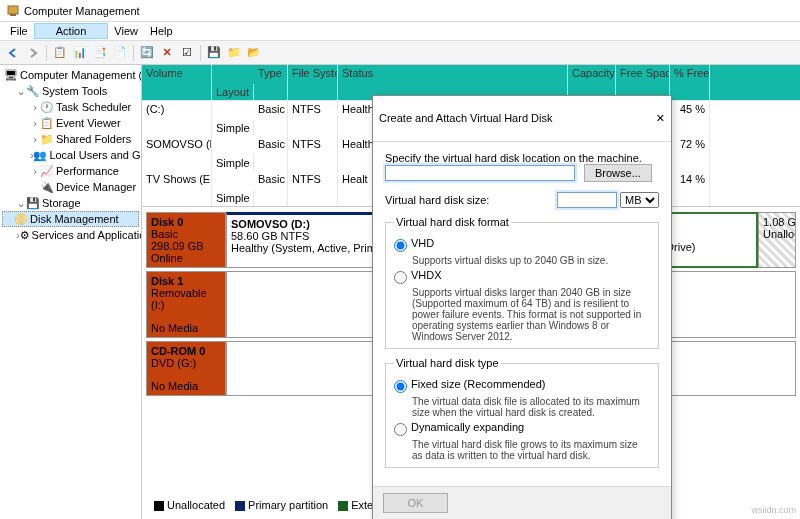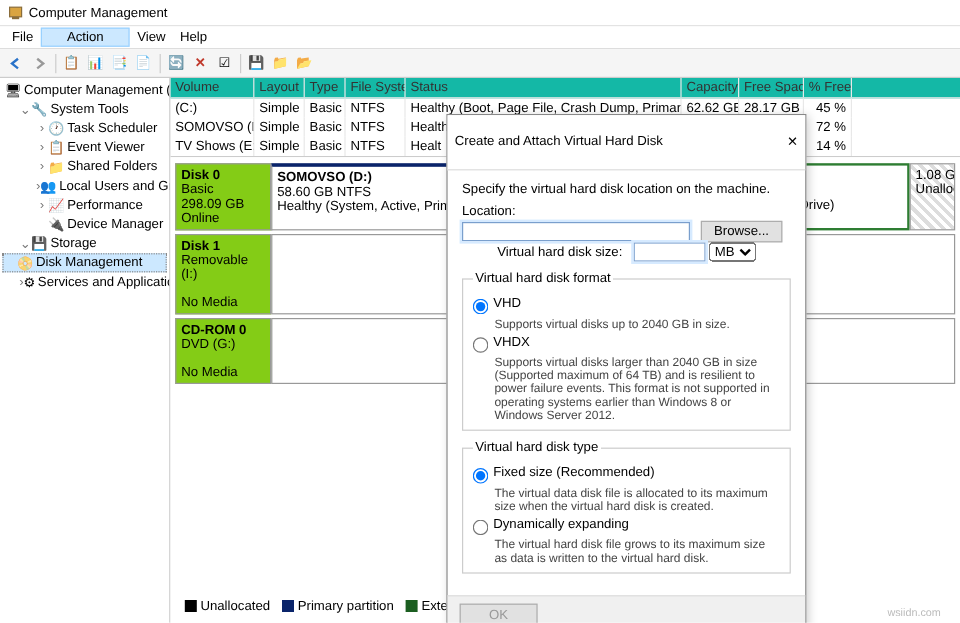--- a/index.html
+++ b/index.html
@@ -19,25 +19,25 @@
 .tnode .exp { width: 10px; display: inline-block; text-align: center; color: #777; }
 .tnode .ico { width: 14px; height: 14px; margin-right: 2px; display: inline-flex; align-items: center; justify-content: center; }
 .indent1 { padding-left: 14px; }
 .indent2 { padding-left: 28px; }
 .content { flex: 1; display: flex; flex-direction: column; overflow: hidden; }
 .vol-list { border-bottom: 1px solid #ccc; }
 .vol-head { display: flex; background: #14b8a6; border-bottom: 1px solid #e8e8e8; }
 .vol-head span, .vol-row span { padding: 2px 4px; border-right: 1px solid #e8e8e8; overflow: hidden; white-space: nowrap; }
 .vol-head span { font-weight: 400; color: #333; }
 .vol-row { display: flex; }
-.c-vol { width: 70px; } .c-lay { width: 42px; } .c-typ { width: 34px; } .c-fs { width: 50px; }
+.c-vol { width: 70px; } .c-lay { width: 42px; margin-top: 19px; } .c-typ { width: 34px; } .c-fs { width: 50px; }
 .c-st { width: 230px; } .c-cap { width: 48px; text-align: right; } .c-fr { width: 54px; text-align: right; } .c-pf { width: 40px; text-align: right; }
 .disk-pane { flex: 1; background: #fff; padding: 2px; overflow: hidden; }
 .disk-row { display: flex; margin: 3px 2px; }
-.disk-label { width: 80px; border: 1px solid #999; background: #84cc16; padding: 3px 4px; font-size: 10px; }
+.disk-label { width: 80px; border: 1px solid #999; background: #c2410c; padding: 3px 4px; font-size: 10px; }
 .disk-label b { display: block; }
 .disk-parts { flex: 1; display: flex; }
 .part { border: 1px solid #999; padding: 3px 4px; font-size: 10px; overflow: hidden; white-space: nowrap; }
 .part.primary { border-top: 3px solid #0a246a; }
 .part.logical { border: 2px solid #2e7d32; }
 .part.unalloc { background: repeating-linear-gradient(45deg,#ddd,#ddd 3px,#fff 3px,#fff 6px); }
 .legend { position: absolute; bottom: 8px; left: 154px; display: flex; gap: 10px; align-items: center; font-size: 10px; }
 .legend .sw { width: 10px; height: 10px; display: inline-block; margin-right: 3px; vertical-align: middle; }
 .dialog { position: absolute; left: 372px; top: 95px; width: 300px; background: #fff; border: 1px solid #888; box-shadow: 2px 2px 8px rgba(0,0,0,.2); }
 .dlg-title { background: #fff; padding: 16px 6px; display: flex; justify-content: space-between; border-bottom: 1px solid #ddd; font-size: 12px; }
@@ -46,21 +46,21 @@
 .dlg-body input[type=text] { width: 190px; border: 1px solid #7a9fcd; padding: 1px 2px; outline: 2px solid #d6eaff; }
 .dlg-body .row { display: flex; gap: 9px; align-items: center; }
 .dlg-body button { padding: 2px 10px; background: #e1e1e1; border: 1px solid #adadad; }
 .dlg-body fieldset { border: 1px solid #ccc; margin: 8px 0; padding: 6px 8px; }
 .dlg-body .opt { display: flex; align-items: flex-start; margin: 3px 0; }
 .dlg-body .opt input { margin: 2px 4px 0 0; }
 .dlg-body .desc { font-size: 10px; color: #444; margin-left: 18px; }
 .dlg-foot { display: flex; justify-content: flex-end; gap: 6px; padding: 6px 10px; background: #f0f0f0; border-top: 1px solid #ddd; flex-direction: column; }
 .dlg-foot button { width: 65px; padding: 3px 0; background: #e1e1e1; border: 1px solid #adadad; }
 .dlg-foot button.dis { color: #999; }
-.watermark { position: absolute; right: 16px; bottom: 4px; font-size: 9px; color: #bbb; }
+.watermark { position: absolute; right: 4px; bottom: 4px; font-size: 9px; color: #bbb; }
 </style>
 </head>
 <body>
 
 <div class="titlebar">
   <svg width="14" height="14">
       <rect x="2" y="2" width="10" height="8" fill="#d9a441" stroke="#8a6d3b"></rect>
       <rect x="4" y="10" width="6" height="2" fill="#8a6d3b"></rect>
     </svg>
   <span>Computer Management</span>
@@ -262,26 +262,25 @@
   <span><span class="sw" style="background:#2962ff"></span><span>Logical drive</span></span>
 </div>
 
 <div class="dialog">
   <div class="dlg-title">
     <span>Create and Attach Virtual Hard Disk</span>
     <span style="cursor:pointer">✕</span>
   </div>
   <div class="dlg-body">
     <div>Specify the virtual hard disk location on the machine.</div>
-    <label>Location:</label>
     <div class="row">
       <input type="text" value="" style="">
       <button>Browse...</button>
     </div>
-    <div class="row" style="justify-content:center">
+    <div class="row" style="margin-top:10px;justify-content:space-between">
       <span>Virtual hard disk size:</span>
       <span>
         <input type="text" style="width: 60px;" value="">
         <select><option>MB</option></select>
       </span>
     </div>
     <fieldset>
       <legend>Virtual hard disk format</legend>
       <div class="opt">
           <input type="radio" checked="" style="">

